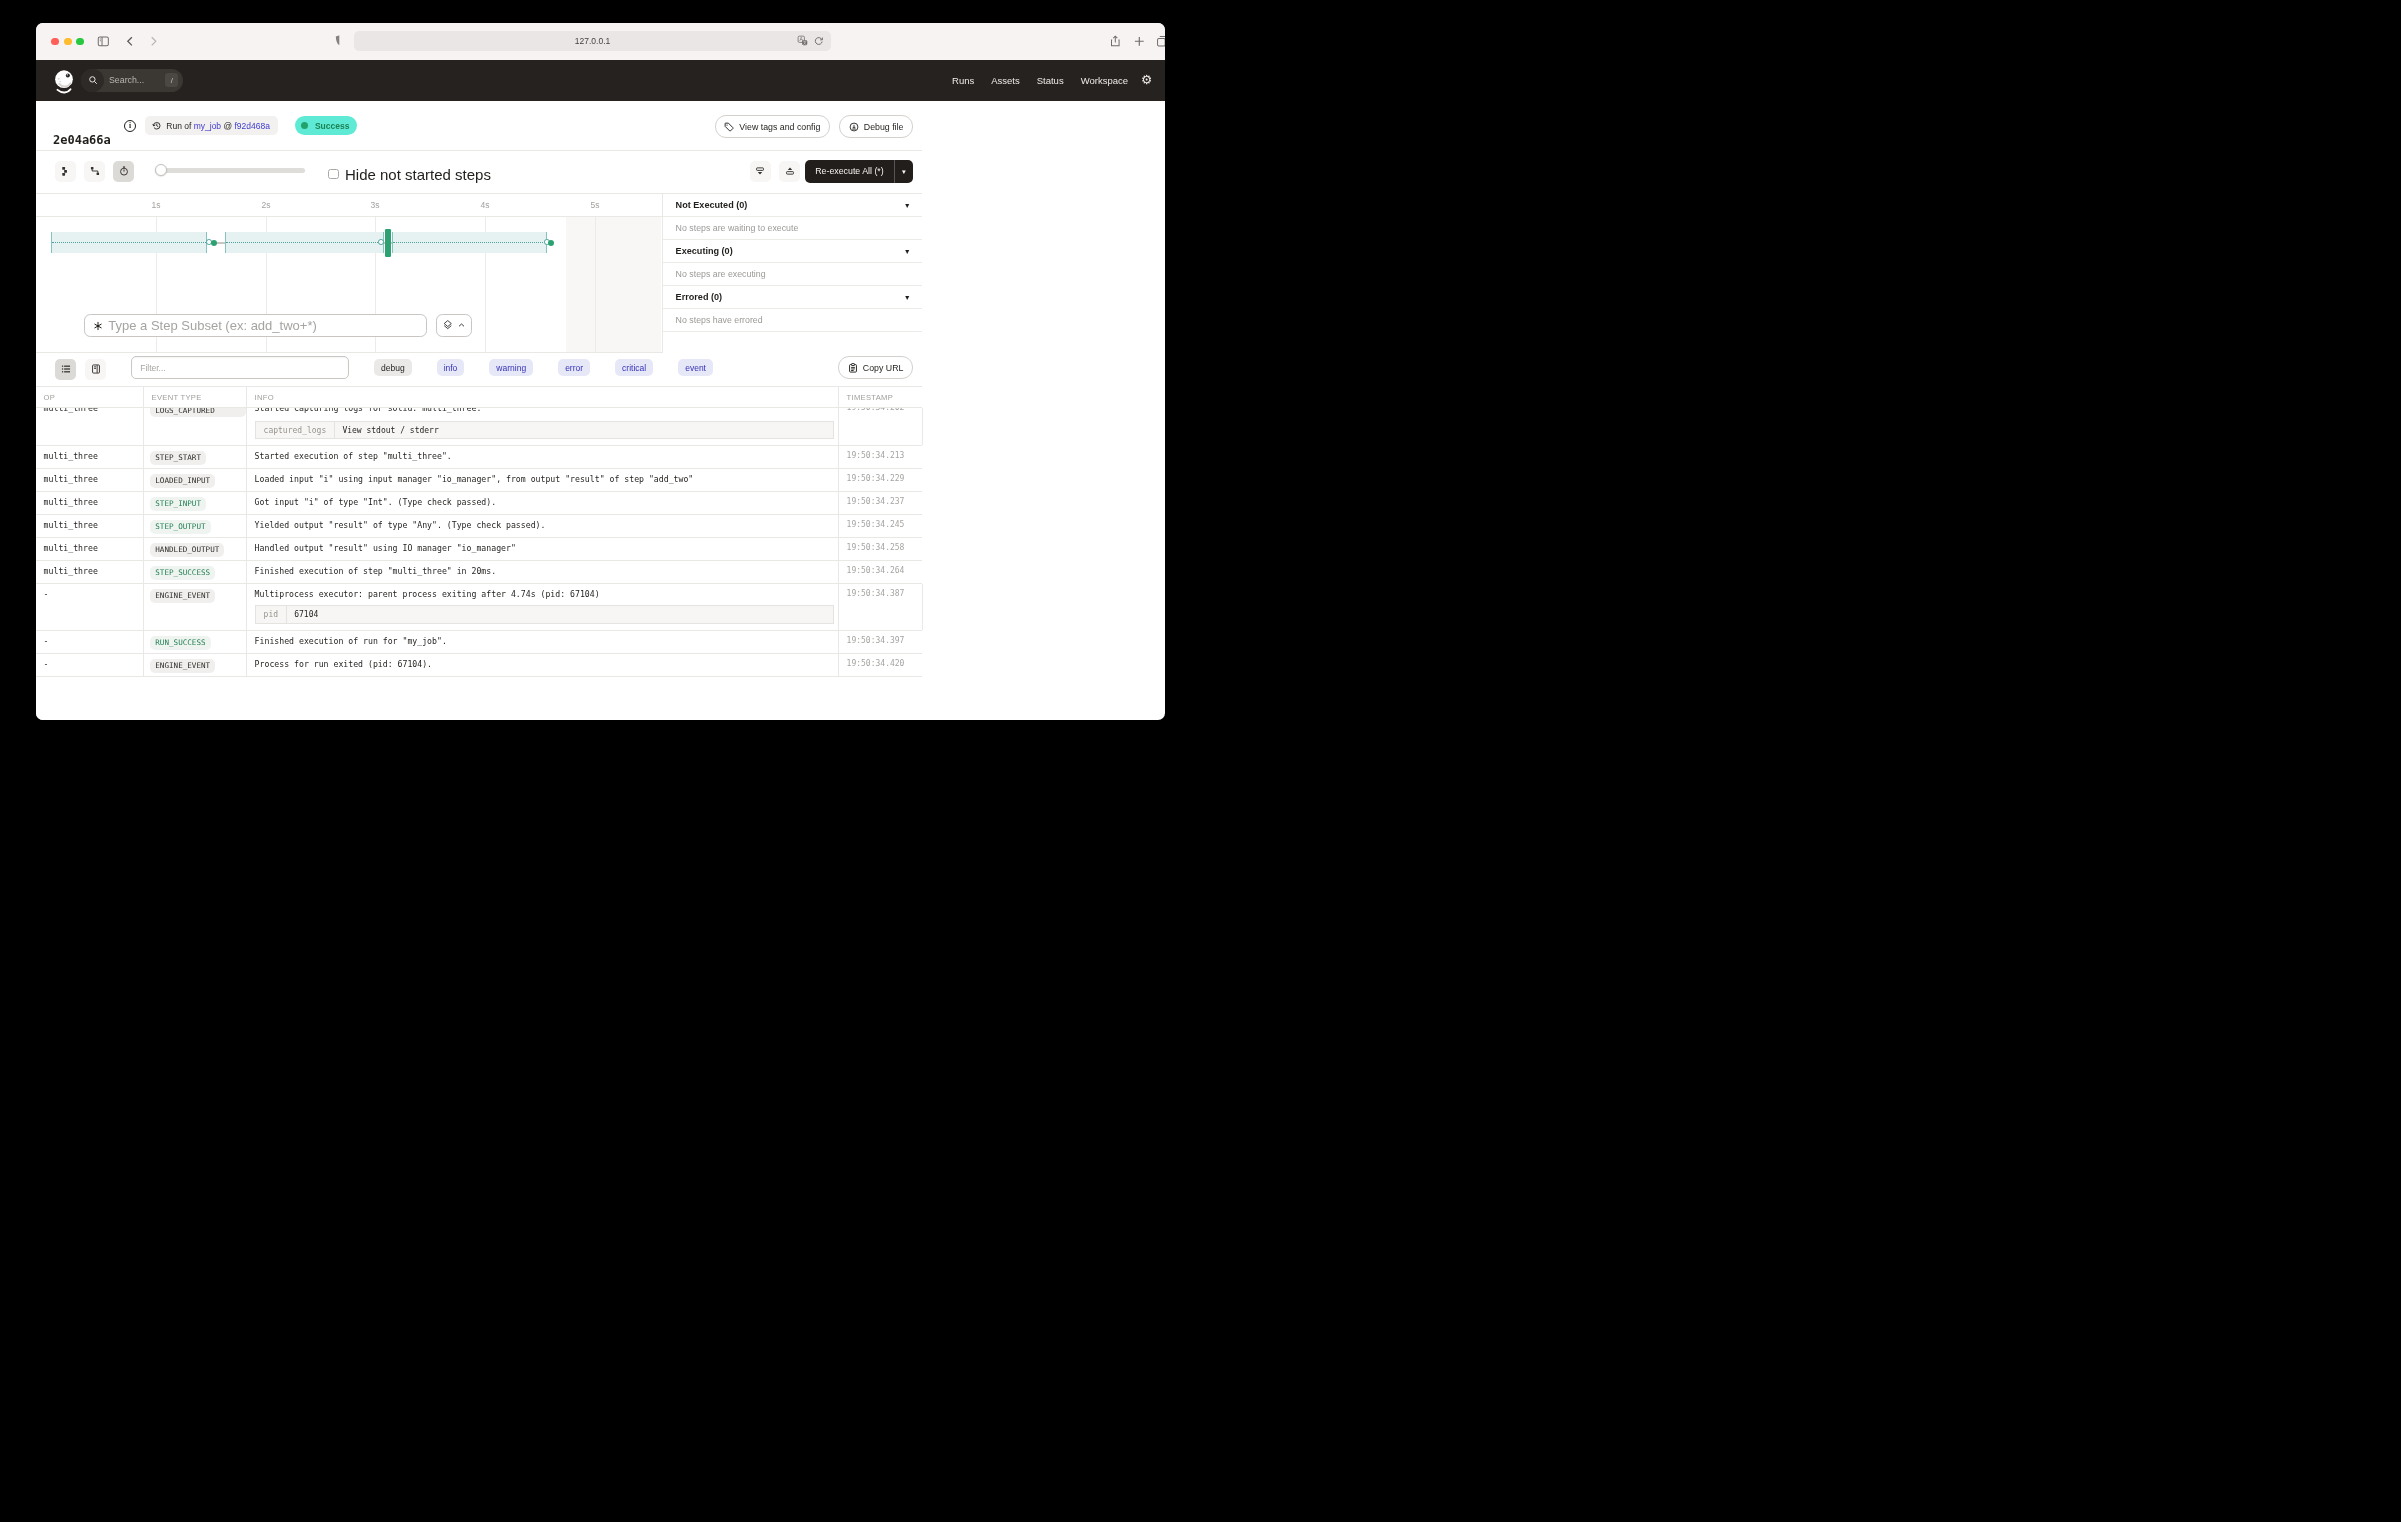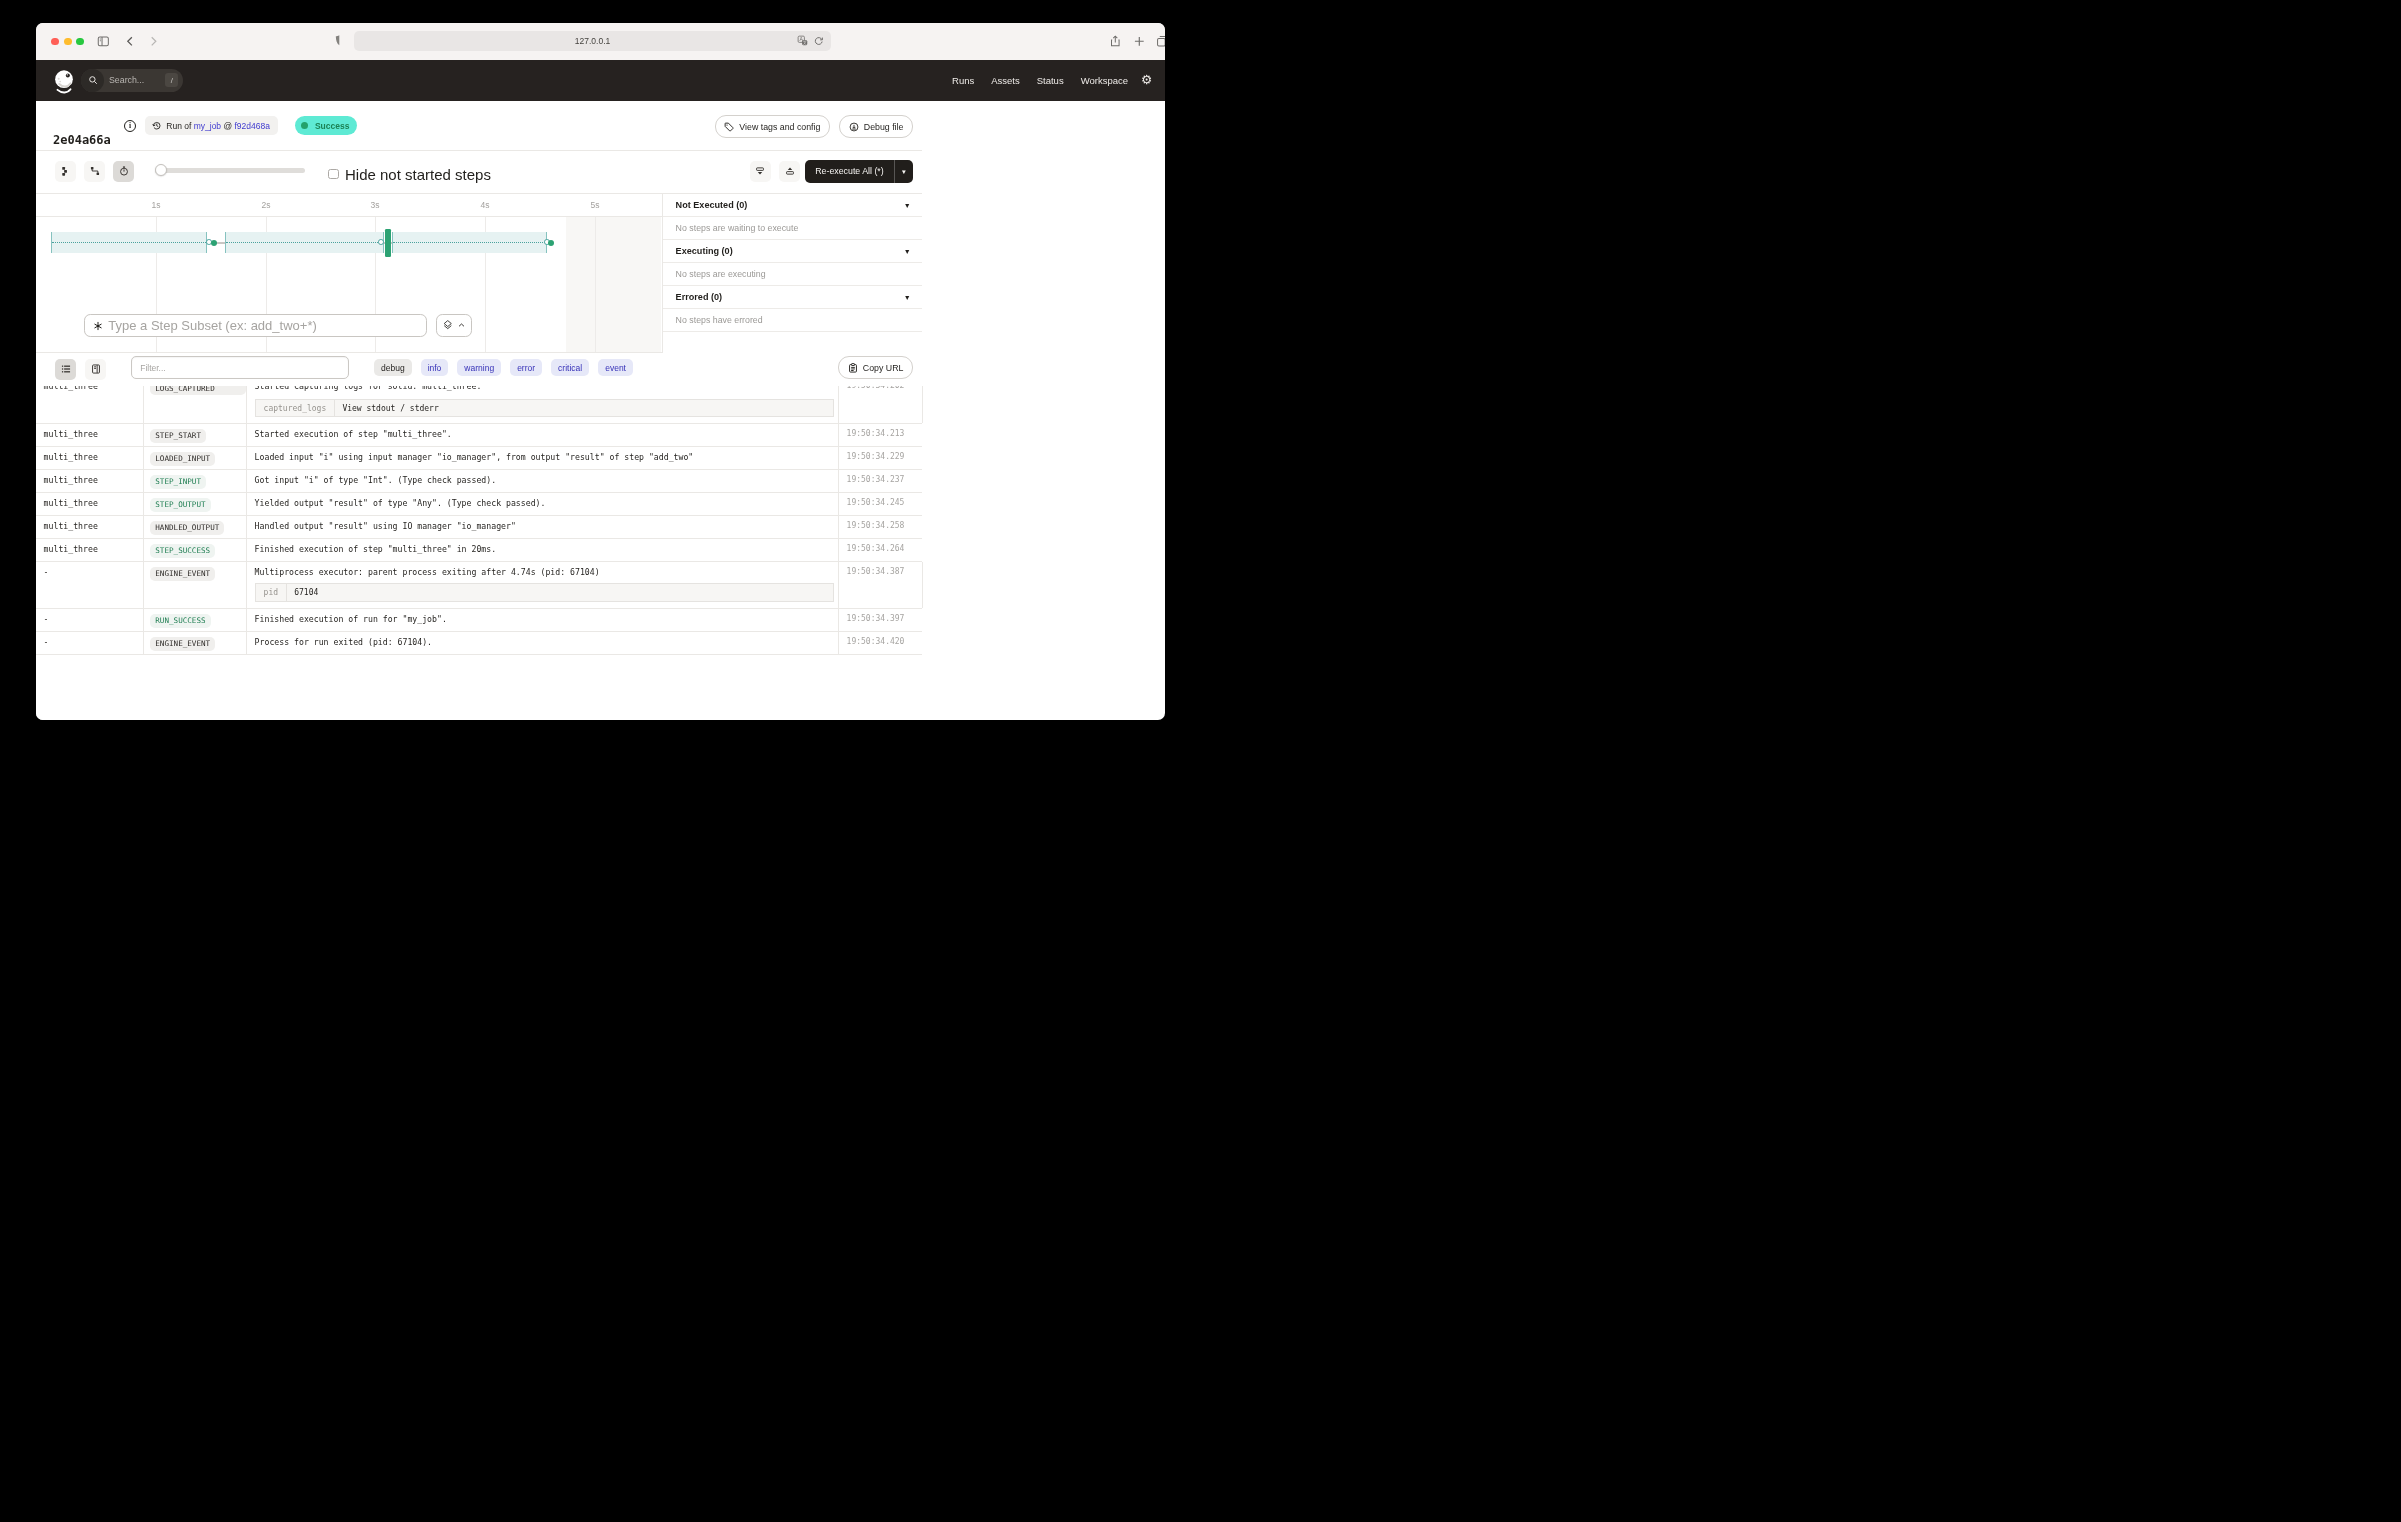--- a/index.html
+++ b/index.html
@@ -102,21 +102,21 @@
   .sp-title { font-size:9.1px; font-weight:600; color:#211F1C; flex:1; }
   .sp-caret { font-size:7px; color:#211F1C; }
   .sp-empty { font-size:8.8px; color:#9B9996; }
 
   
   #log-section { position:absolute; left:0; top:252px; width:100%; bottom:0; }
   #filter-bar { position:relative; height:33px; }
   #filter-bar .icon-toggle { top:5.7px; }
   #filter-input { position:absolute; left:95px; top:3.2px; width:218px; height:23px; border:0.6px solid #CBC8C4; border-radius:5px; box-shadow:inset 0 0.6px 1.3px rgba(0,0,0,.08); padding:0 8.2px; font-size:8.5px; color:#211F1C; outline:none; }
   #filter-input::placeholder { color:#A6A4A1; }
-  #level-tags { position:absolute; left:338px; top:6.3px; display:flex; gap:9px; }
+  #level-tags { position:absolute; left:338px; top:6.3px; display:flex; gap:25px; }
   .tag { height:17px; border-radius:5px; padding:0 7px; display:flex; align-items:center; font-size:8.5px; cursor:pointer; }
   .tag.neutral { background:#EAE9E7; color:#211F1C; }
   .tag.level { background:#E6E8F8; color:#3732B8; }
   #copy-url-btn { position:absolute; right:8.8px; top:3.2px; }
 
   
   #log-table { position:absolute; left:0; top:33px; width:100%; bottom:0; }
   .lt-grid { display:grid; grid-template-columns:108px 103px 592px 84px; }
   .lt-cell { border-right:0.6px solid #EAE8E5; padding:5px 0 0 7.6px; overflow:hidden; }
   .lt-cell:last-child { border-right:none; }
@@ -442,20 +442,26 @@
                 <rect x="5.5" y="1" width="5" height="3" rx="1" fill="#fff"></rect>
                 <line x1="5" y1="7" x2="11" y2="7"></line>
                 <line x1="5" y1="9.5" x2="11" y2="9.5"></line>
                 <line x1="5" y1="12" x2="9" y2="12"></line>
               </svg>
             <span>Copy URL</span>
           </div>
         </div>
 
         <div id="log-table">
+          <div id="lt-header" class="lt-grid">
+            <div class="lt-cell">OP</div>
+            <div class="lt-cell">EVENT TYPE</div>
+            <div class="lt-cell">INFO</div>
+            <div class="lt-cell">TIMESTAMP</div>
+          </div>
 
           <div class="lt-row lt-grid" id="clipped-row">
             <div class="lt-cell op-cell mono">
                 <span class="clip-shift">multi_three</span>
               </div>
             <div class="lt-cell">
                 <span class="badge gray mono clip-shift">LOGS_CAPTURED</span>
               </div>
             <div class="lt-cell info-cell mono">
                 <span class="clip-shift">Started capturing logs for solid: multi_three.</span>

